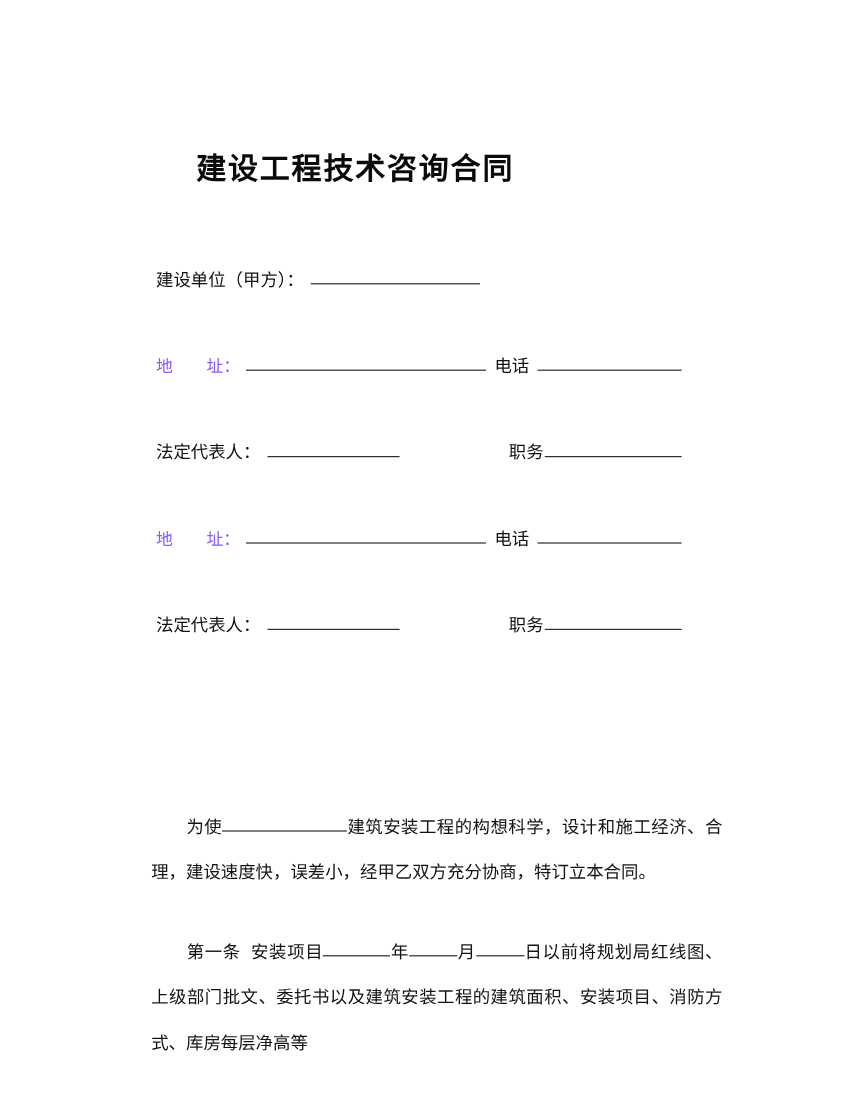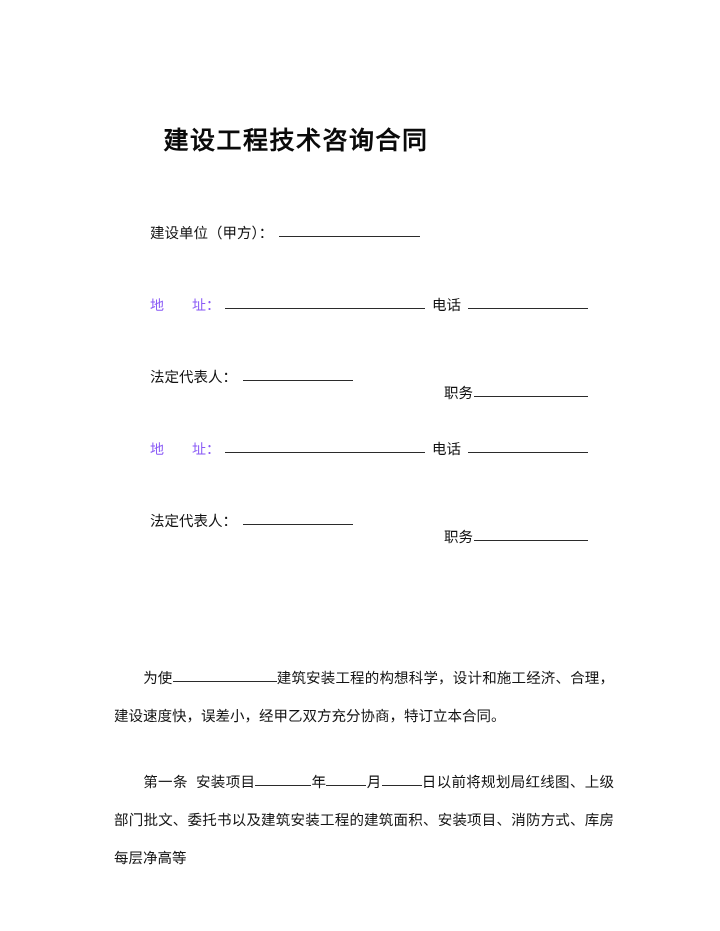--- a/index.html
+++ b/index.html
@@ -44,21 +44,20 @@
     top: 221px;
     width: 460px;
   }
   .form-row {
     position: relative;
     height: 72px;
     font-size: 14.5px;
     line-height: 20px;
     color: #111111;
     white-space: nowrap;
-    margin-left: 20px;
   }
   .lbl {
     display: inline-block;
     vertical-align: baseline;
     font-size: 14.5px;
     color: #111111;
   }
   .lbl-wide {
     display: inline-block;
     vertical-align: baseline;
@@ -83,38 +82,38 @@
   
   .right-col {
     position: absolute;
     left: 282px;
     top: 0;
     white-space: nowrap;
   }
   .right-col-b {
     position: absolute;
     left: 294px;
-    top: 16px;
+    top: 0;
     white-space: nowrap;
   }
 
   
   .body-block {
     position: absolute;
     left: 110px;
     top: 655px;
     width: 508px;
   }
   .para {
     font-size: 14.5px;
     line-height: 38px;
     color: #131313;
     text-align: justify;
     text-justify: inter-ideograph;
-    margin: 4px;
+    margin: 16px;
   }
   .para + .para { margin-top: 28px; }
   .indent { display: inline-block; width: 29px; }
 
   .ib {
     display: inline-block;
     border-bottom: 1.3px solid #2b2b2b;
     height: 15px;
     vertical-align: baseline;
     margin-bottom: 1px;

